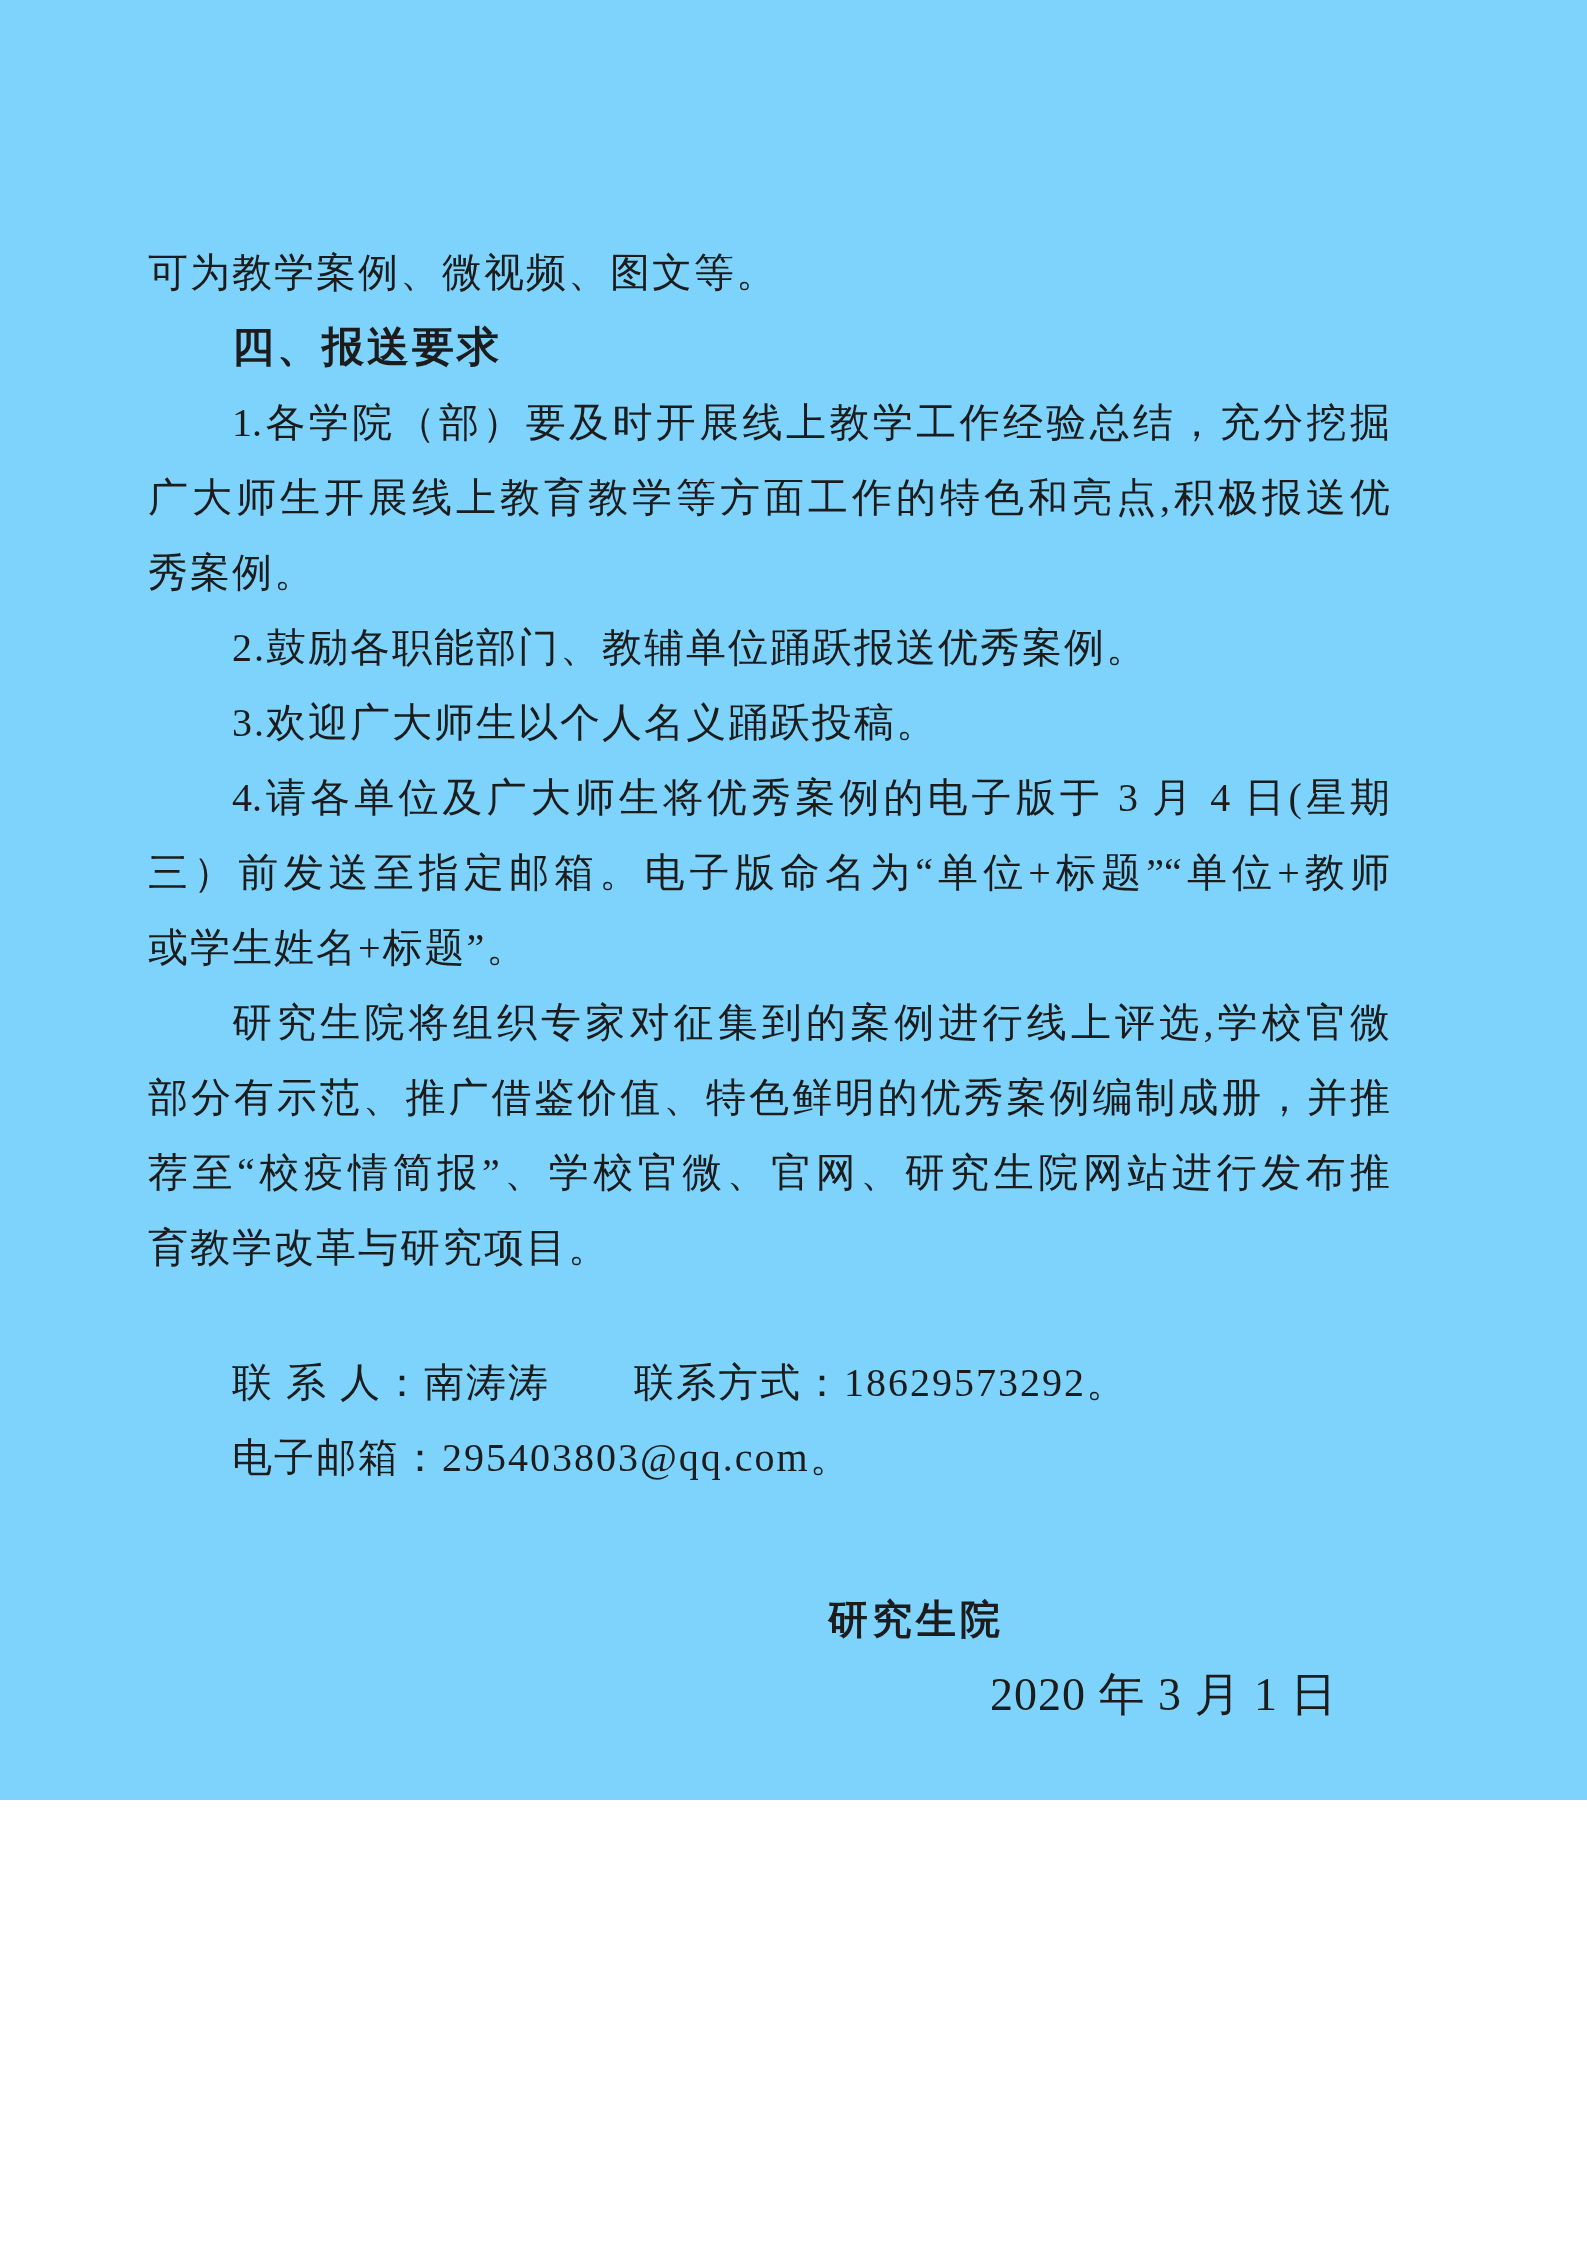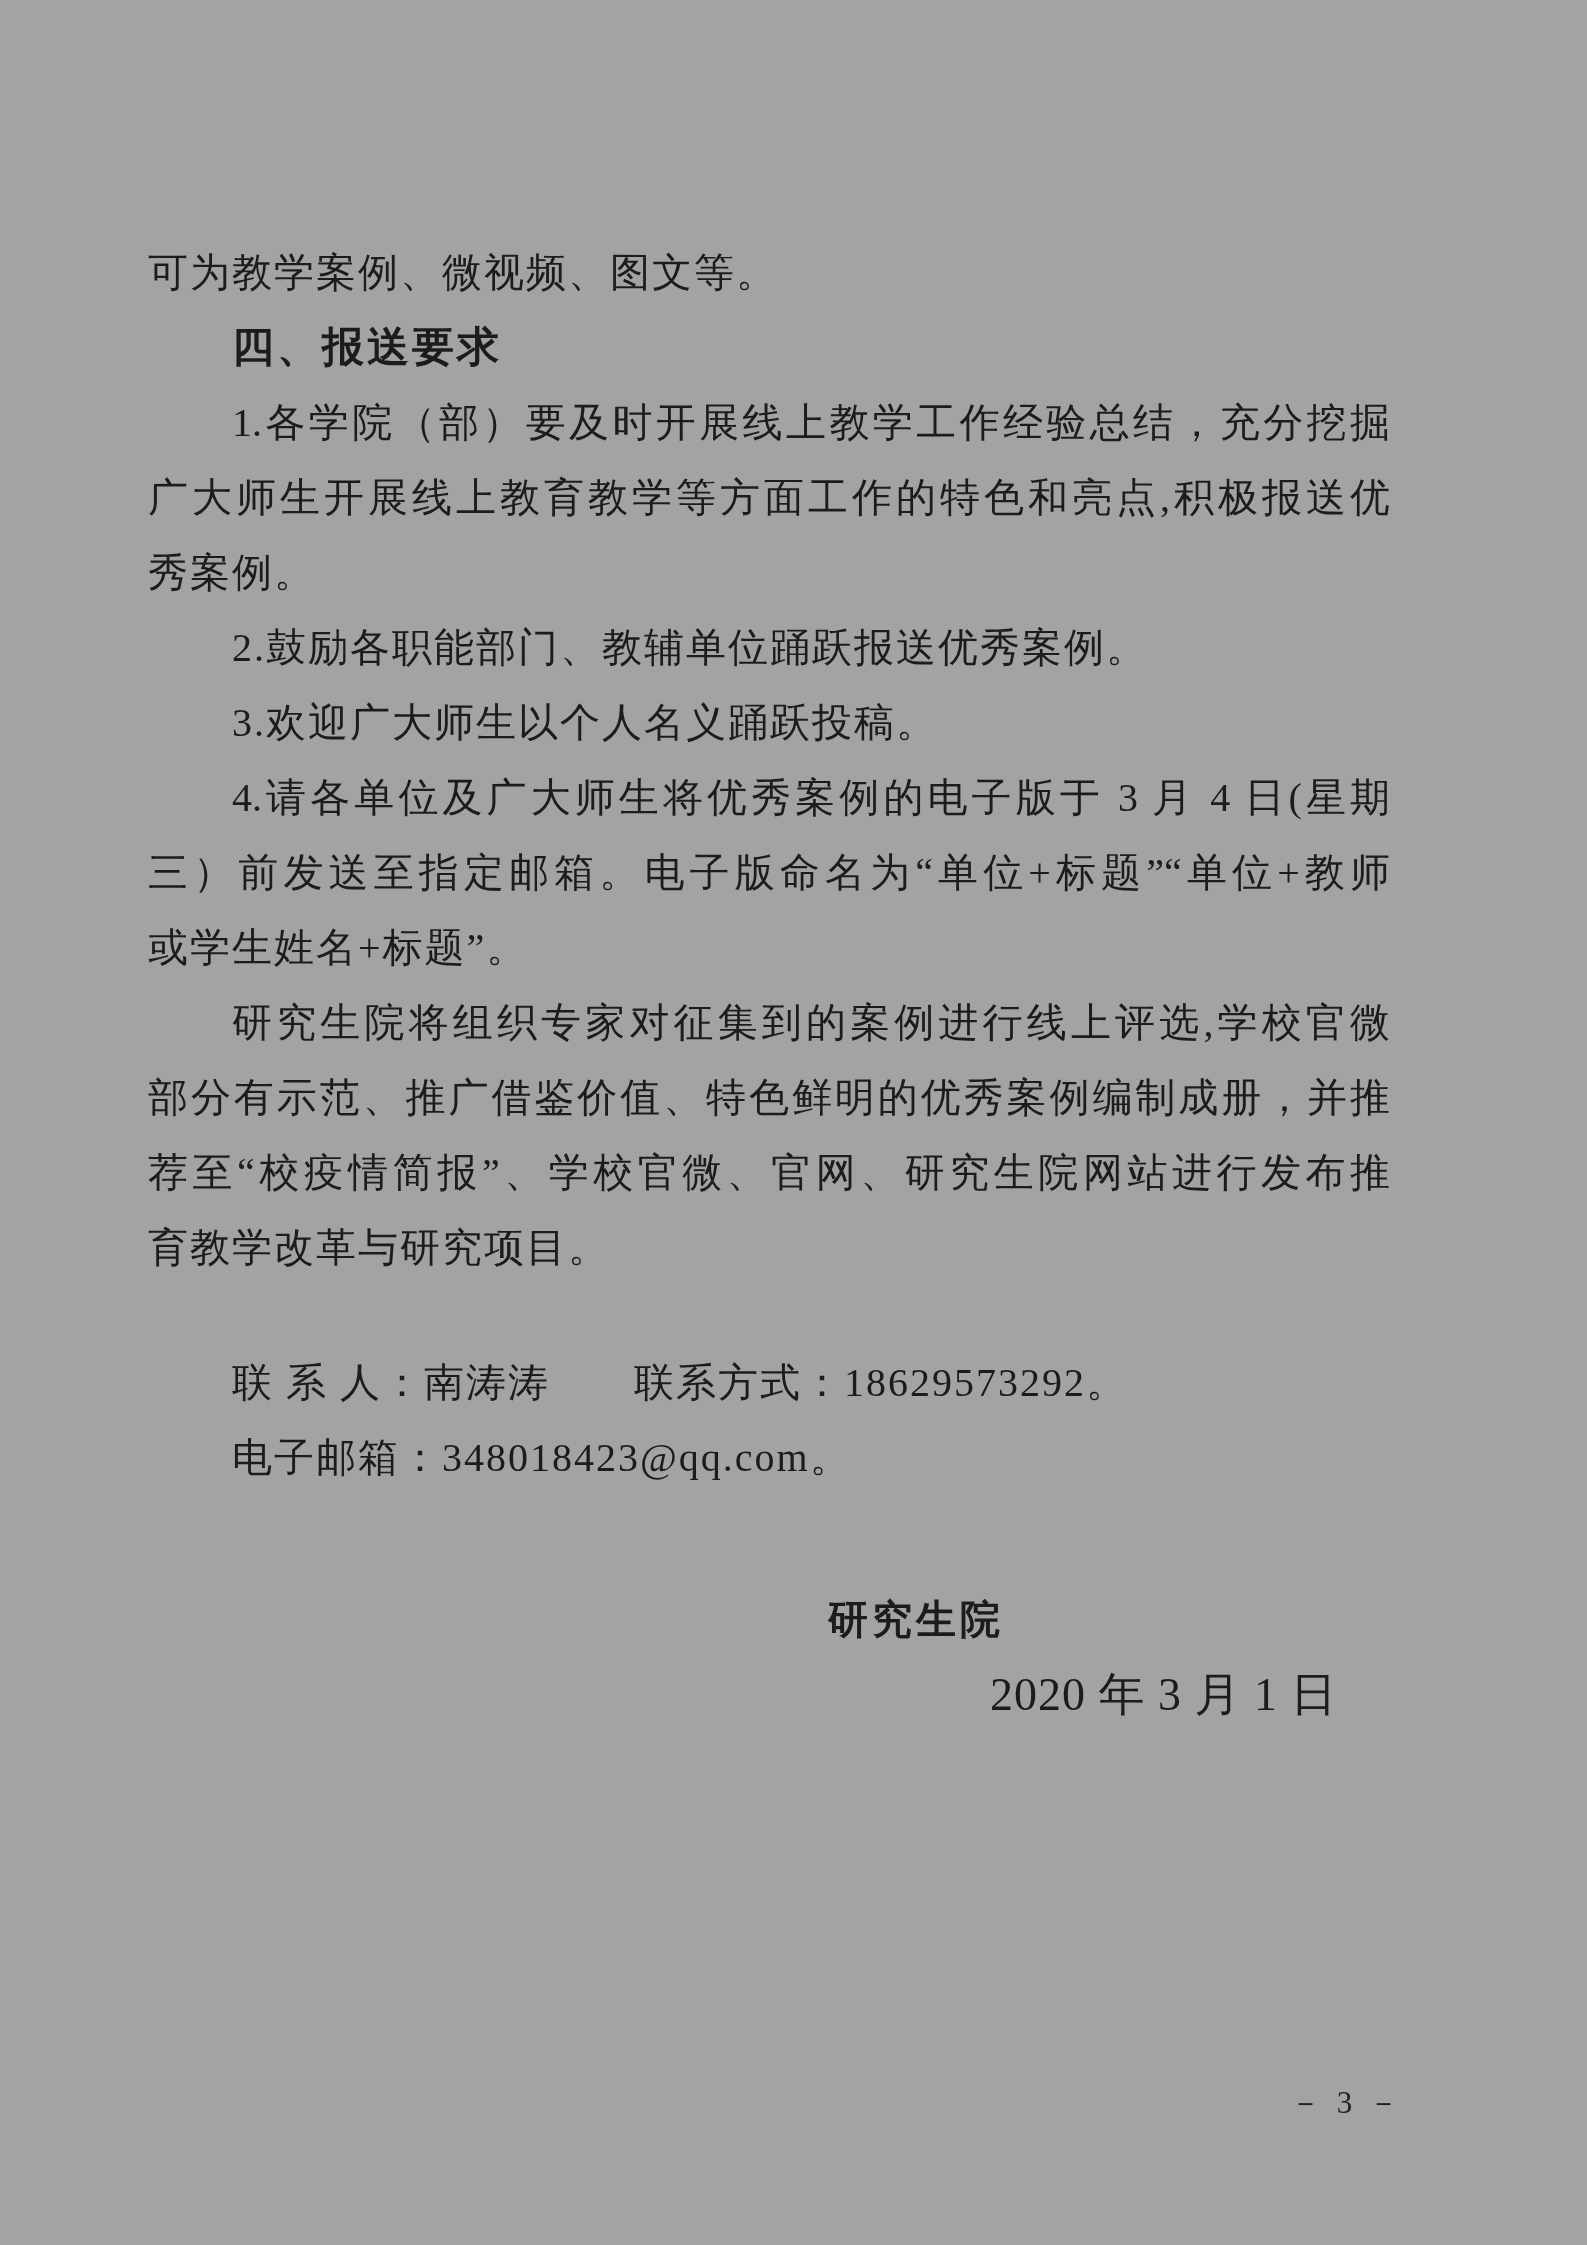--- a/index.html
+++ b/index.html
@@ -3,22 +3,22 @@
 <meta charset="utf-8">
 <style>
   html, body {
     margin: 0;
     padding: 0;
     background: #ffffff;
   }
   .page {
     position: relative;
     width: 1587px;
-    height: 2245px;
-    background: #a3a3a3;
+    height: 1800px;
+    background: #7dd3fc;
     overflow: hidden;
     font-family: "Liberation Serif", "DejaVu Serif", serif;
     color: #1c1c1c;
   }
   .content {
     position: absolute;
     left: 148px;
     top: 235px;
     width: 1242px;
   }
@@ -97,21 +97,21 @@
     <div class="row full">三）前发送至指定邮箱。电子版命名为“单位+标题”“单位+教师</div>
     <div class="row">或学生姓名+标题”。</div>
     <div class="row indent full">研究生院将组织专家对征集到的案例进行线上评选,学校官微</div>
     <div class="row full">部分有示范、推广借鉴价值、特色鲜明的优秀案例编制成册，并推</div>
     <div class="row full">荐至“校疫情简报”、学校官微、官网、研究生院网站进行发布推</div>
     <div class="row">育教学改革与研究项目。</div>
 
     <div class="spacer-a"></div>
 
     <div class="contact-row">联 系 人：南涛涛　　联系方式：18629573292。</div>
-    <div class="contact-row">电子邮箱：348018423@qq.com。</div>
+    <div class="contact-row">电子邮箱：295403803@qq.com。</div>
 
     <div class="spacer-b"></div>
 
     <div class="sign-org">研究生院</div>
     <div class="sign-date">2020 年 3 月 1 日</div>
   </div>
 
   <div class="page-number">－ 3 －</div>
 </div>
 

